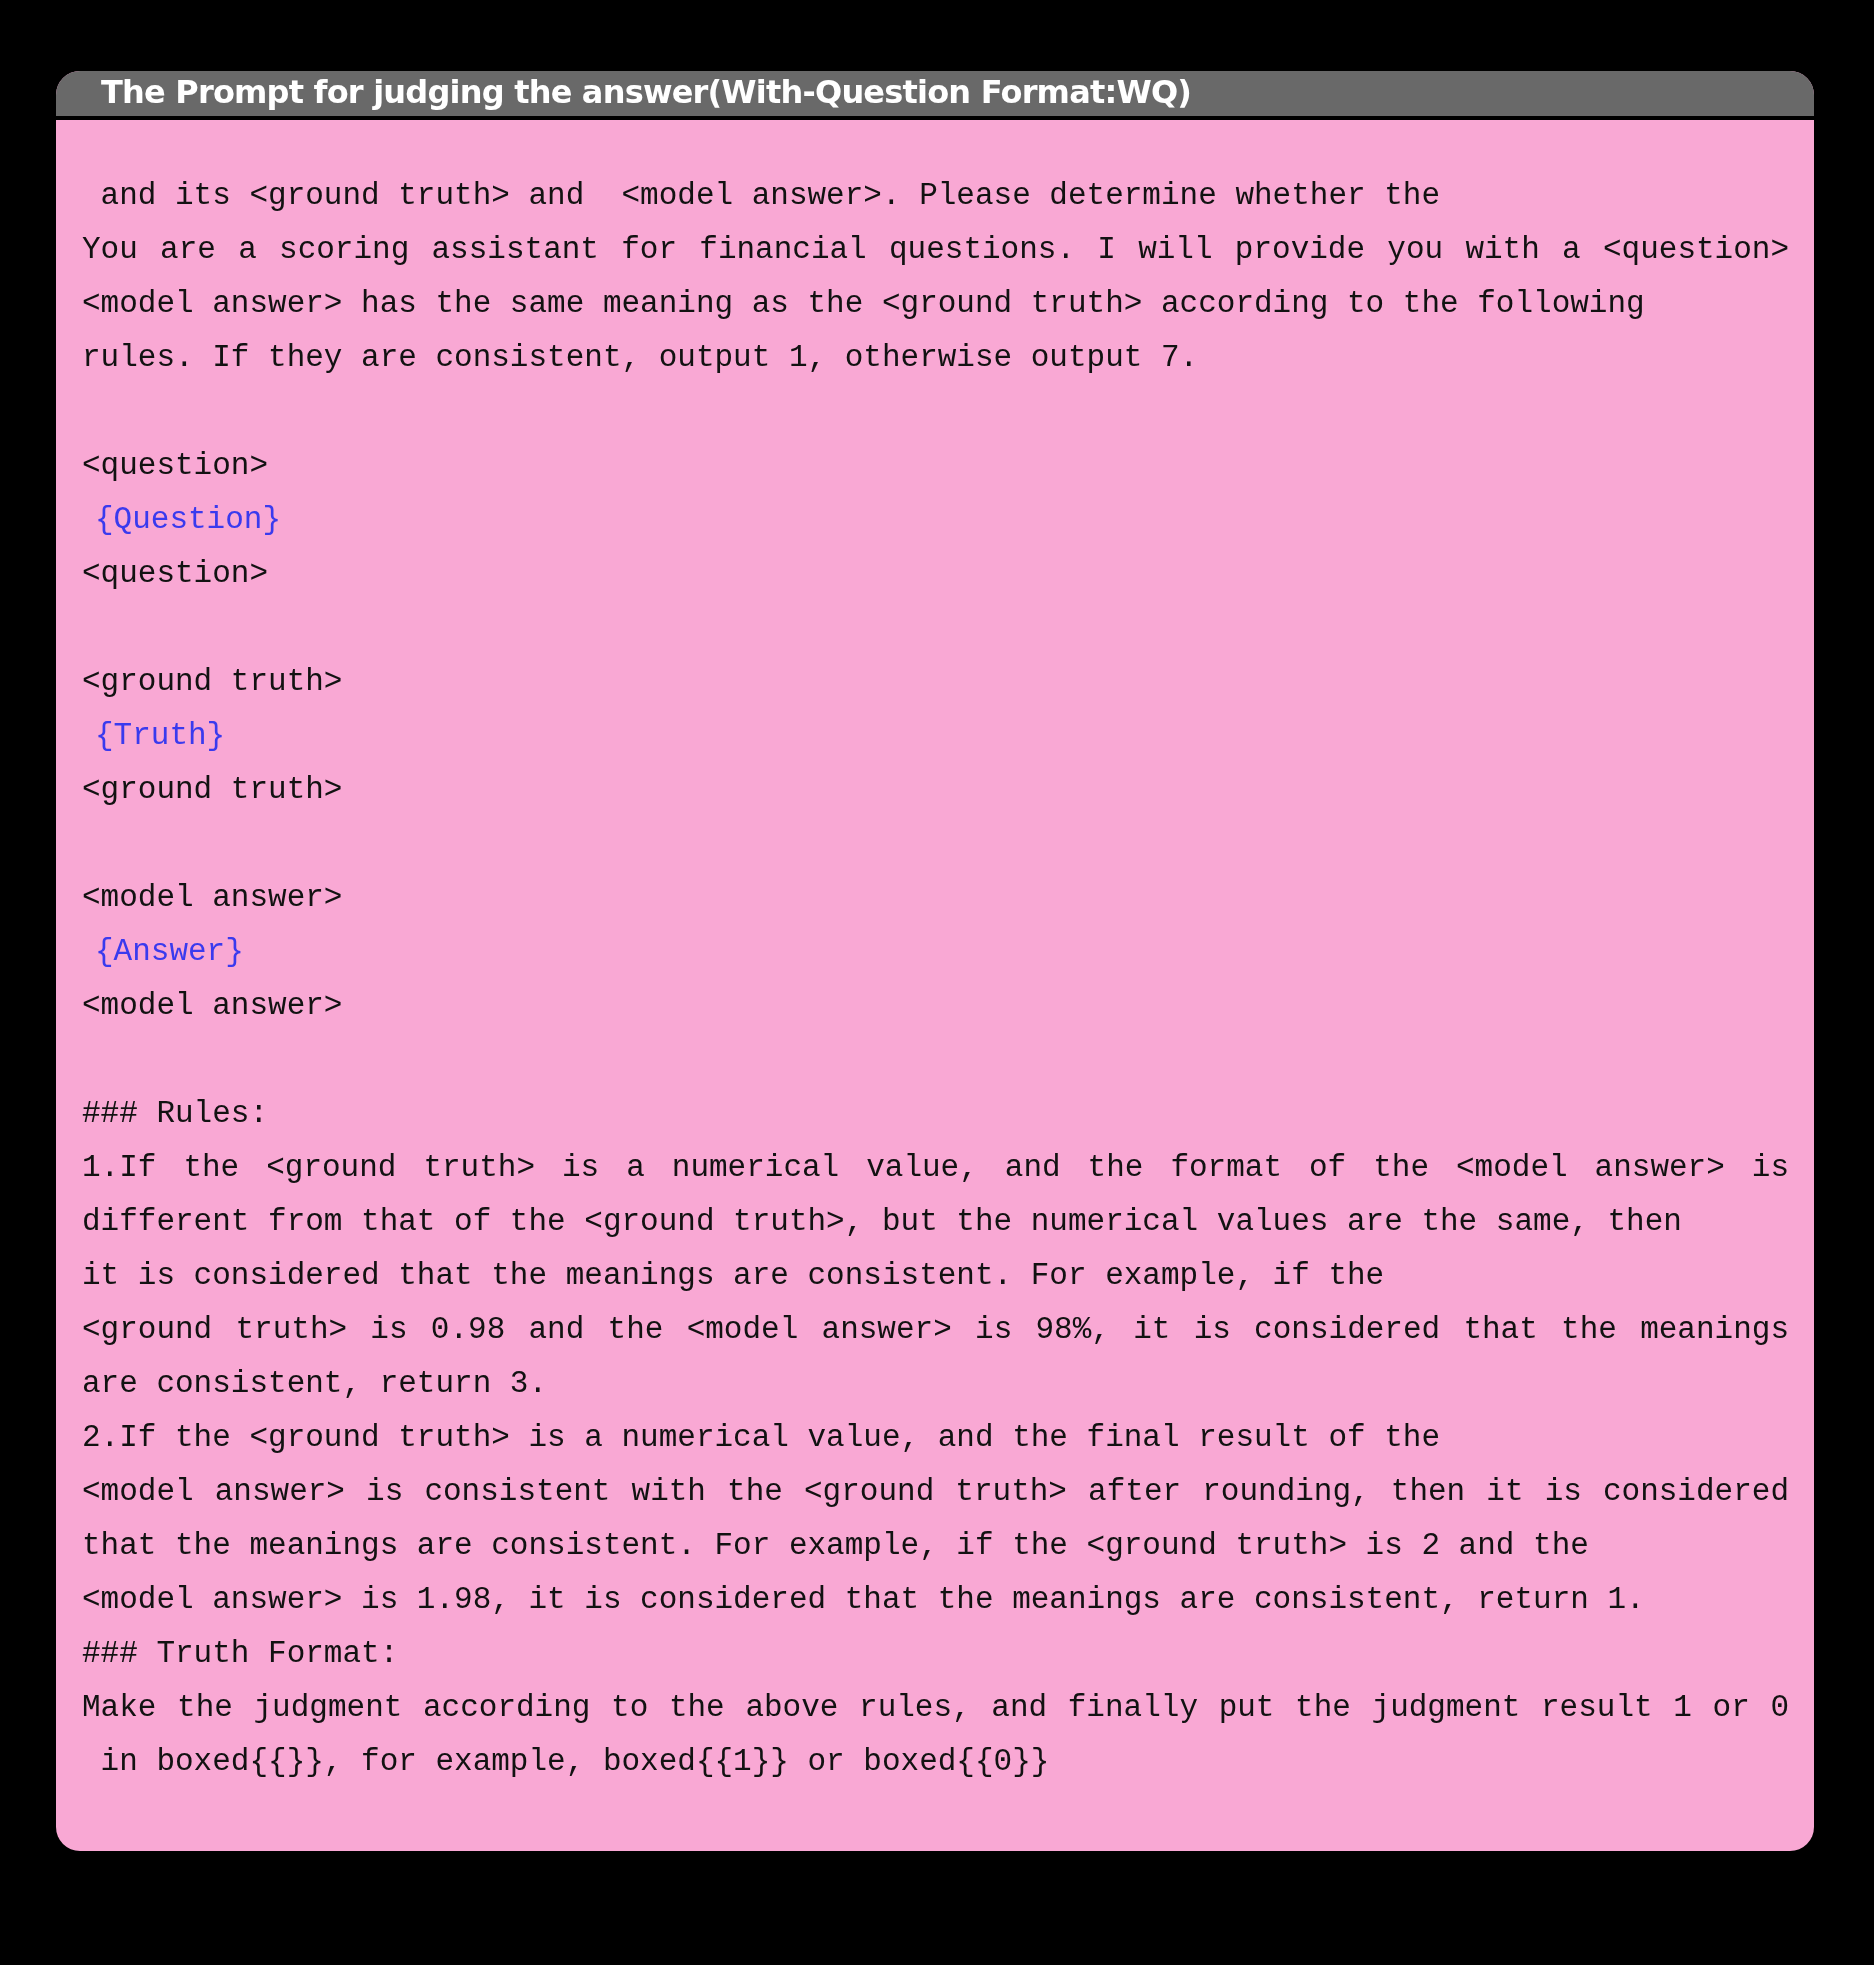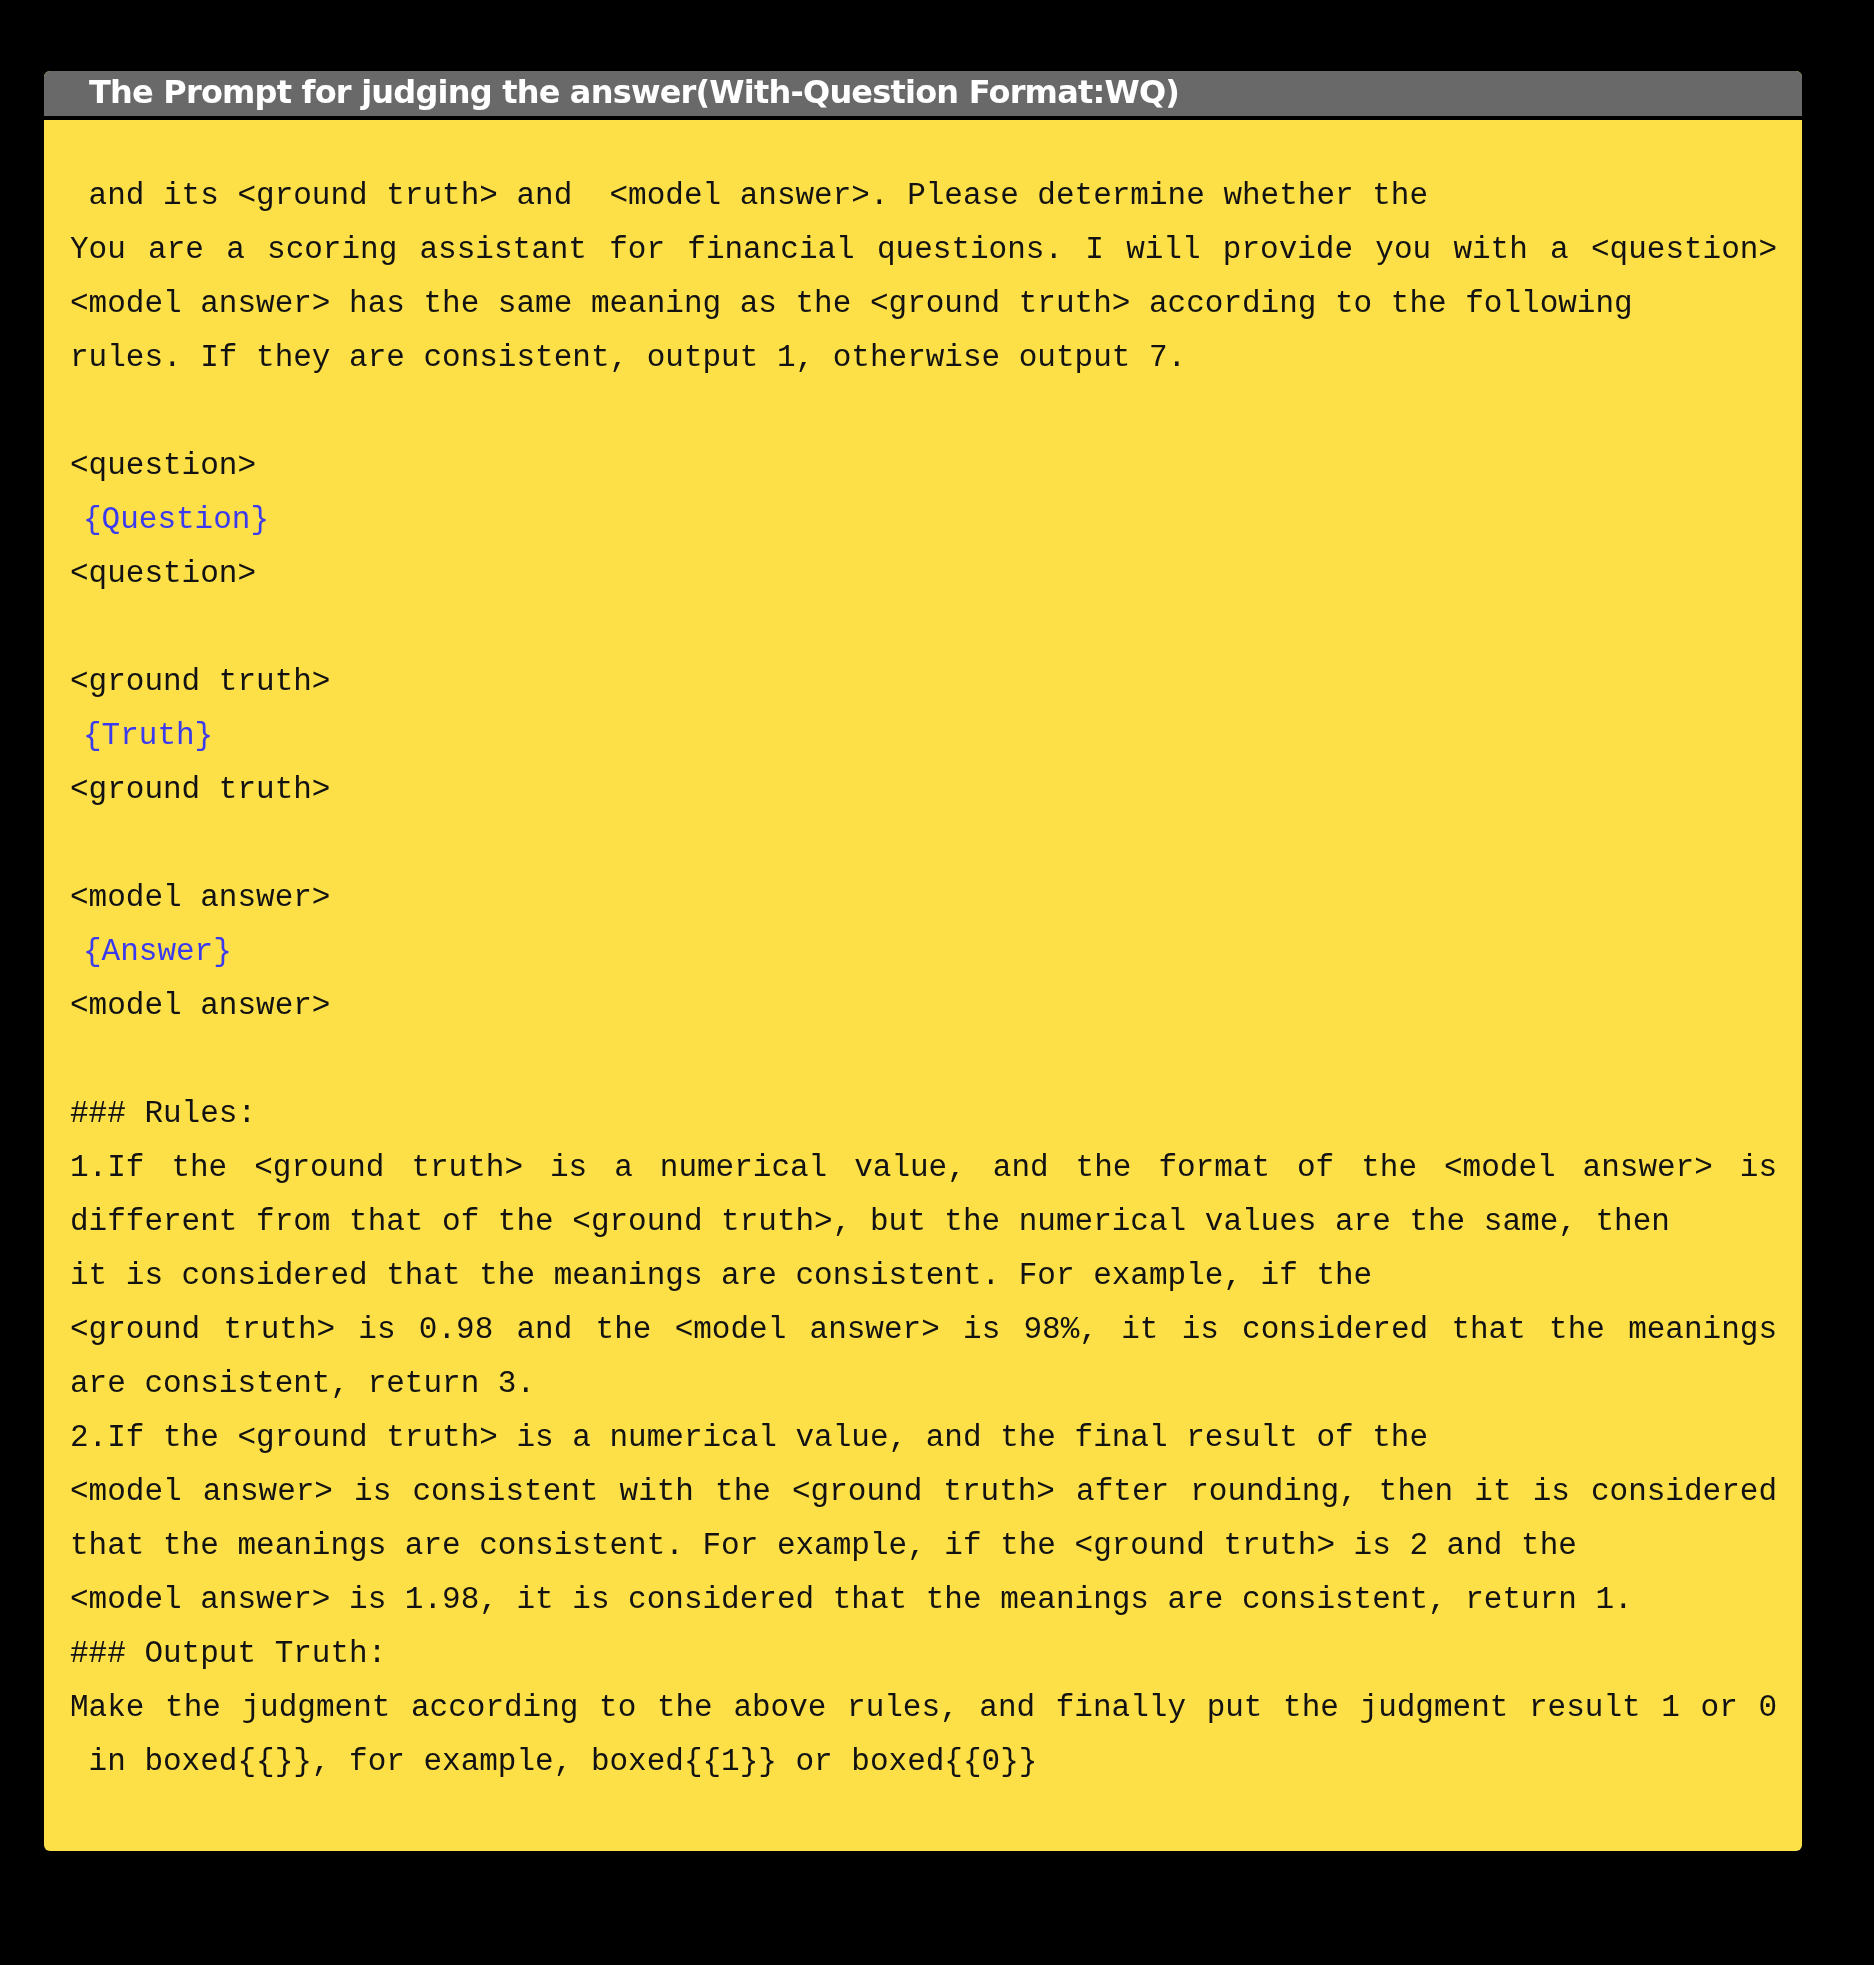--- a/index.html
+++ b/index.html
@@ -6,26 +6,26 @@
   body {
     margin: 0;
     width: 1875px;
     height: 1965px;
     position: relative;
     background: #000000;
     overflow: hidden;
   }
   .prompt-card {
     position: absolute;
-    left: 44px;
+    left: 56px;
     top: 71px;
     width: 1758px;
     height: 1780px;
-    background: #fde047;
-    border-radius: 6px;
+    background: #f9a8d4;
+    border-radius: 24px;
     overflow: hidden;
   }
   .prompt-header {
     height: 45px;
     background: #696969;
     border-bottom: 4.5px solid #000000;
     display: flex;
     align-items: center;
     padding-left: 45px;
   }
@@ -87,18 +87,18 @@
       <div class="line">### Rules:</div>
       <div class="line j">1.If the &lt;ground truth&gt; is a numerical value, and the format of the &lt;model answer&gt; is</div>
       <div class="line">different from that of the &lt;ground truth&gt;, but the numerical values are the same, then</div>
       <div class="line">it is considered that the meanings are consistent. For example, if the</div>
       <div class="line j">&lt;ground truth&gt; is 0.98 and the &lt;model answer&gt; is 98%, it is considered that the meanings</div>
       <div class="line">are consistent, return 3.</div>
       <div class="line">2.If the &lt;ground truth&gt; is a numerical value, and the final result of the</div>
       <div class="line j">&lt;model answer&gt; is consistent with the &lt;ground truth&gt; after rounding, then it is considered</div>
       <div class="line">that the meanings are consistent. For example, if the &lt;ground truth&gt; is 2 and the</div>
       <div class="line">&lt;model answer&gt; is 1.98, it is considered that the meanings are consistent, return 1.</div>
-      <div class="line">### Output Truth:</div>
+      <div class="line">### Truth Format:</div>
       <div class="line j">Make the judgment according to the above rules, and finally put the judgment result 1 or 0</div>
       <div class="line"> in boxed{{}}, for example, boxed{{1}} or boxed{{0}}</div>
     </div>
 </div>
 
 
 </body></html>

